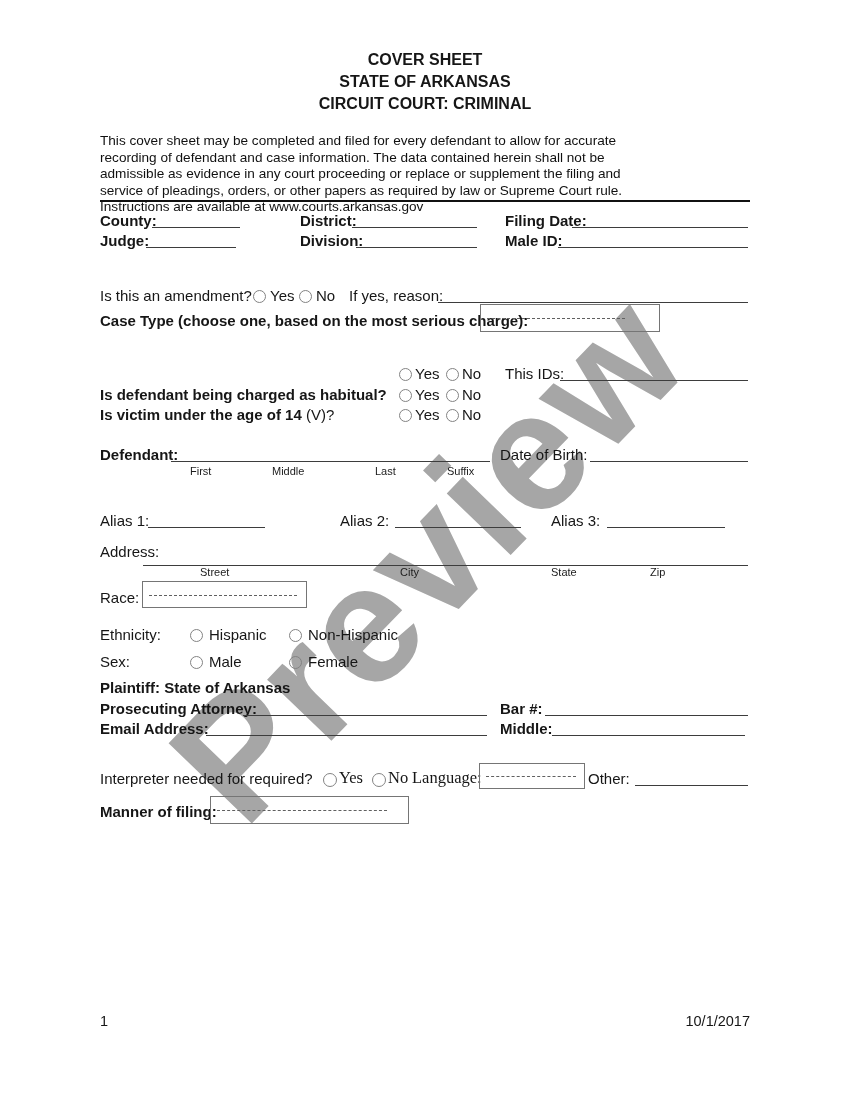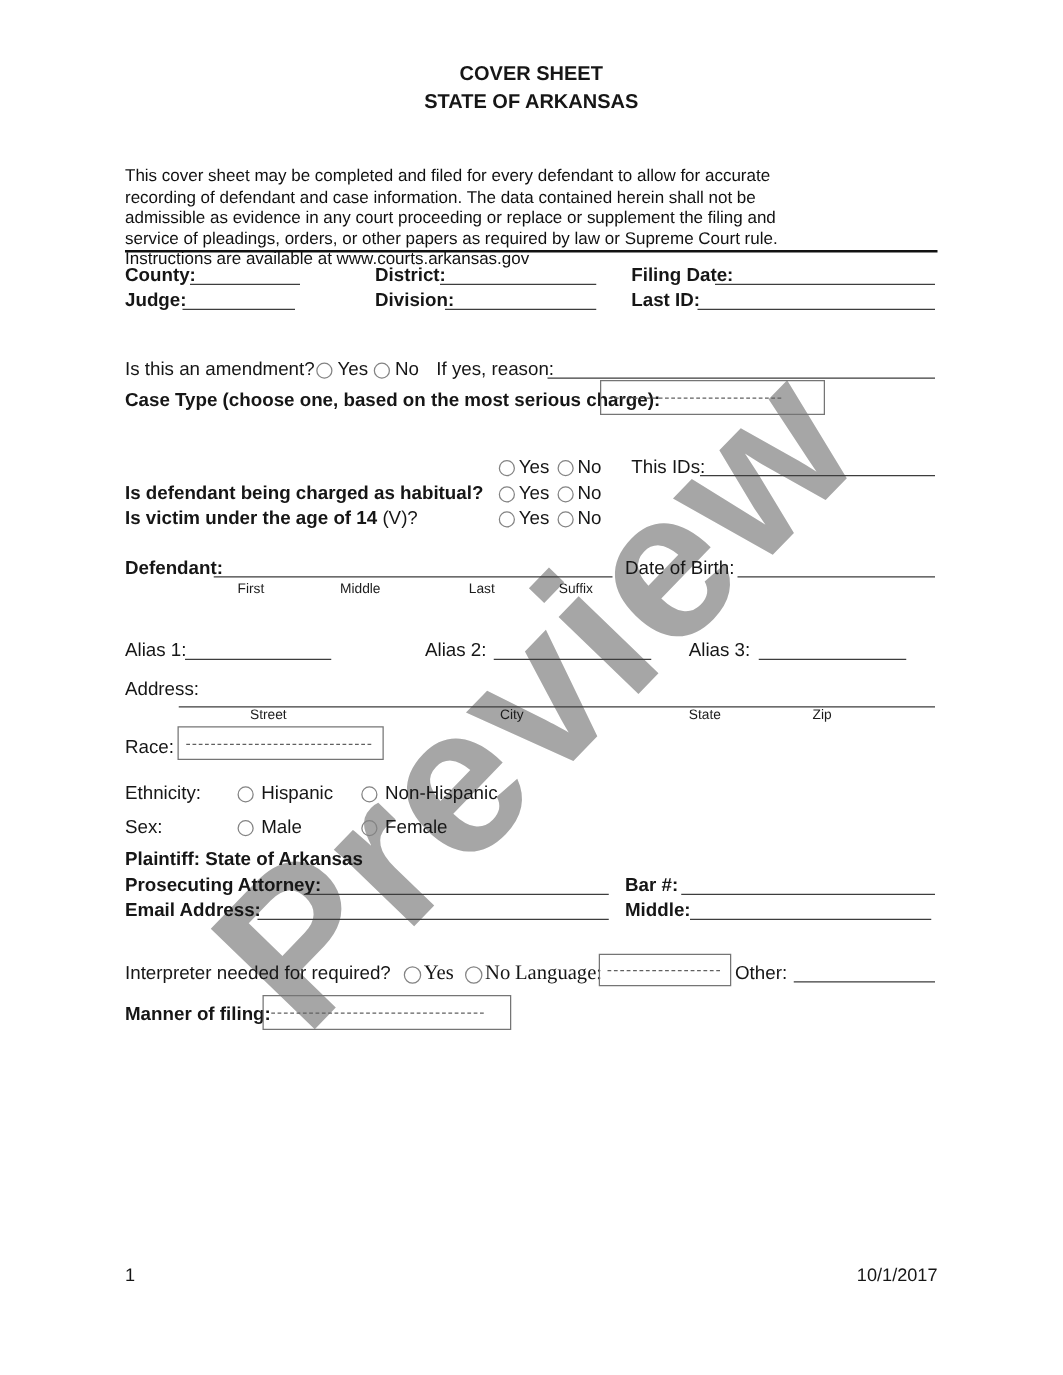--- a/index.html
+++ b/index.html
@@ -32,39 +32,40 @@
 </style>
 </head>
 <body>
 
 <div class="page">
 
   <div class="wm">Preview</div>
 
   <div class="hdr" style="top:51px">COVER SHEET</div>
   <div class="hdr" style="top:73px">STATE OF ARKANSAS</div>
+  <div class="hdr" style="top:95px">CIRCUIT COURT: CRIMINAL</div>
 
   <div class="para">This cover sheet may be completed and filed for every defendant to allow for accurate recording of defendant and case information. The data contained herein shall not be admissible as evidence in any court proceeding or replace or supplement the filing and service of pleadings, orders, or other papers as required by law or Supreme Court rule. Instructions are available at www.courts.arkansas.gov</div>
   <div class="rule"></div>
 
   <div class="row" style="top:212px">
     <span class="cell b" style="left:100px">County:</span>
     <span class="fill" style="left:152px;width:88px"></span>
     <span class="cell b" style="left:300px">District:</span>
     <span class="fill" style="left:352px;width:125px"></span>
     <span class="cell b" style="left:505px">Filing Date:</span>
     <span class="fill" style="left:572px;width:176px"></span>
   </div>
 
   <div class="row" style="top:232px">
     <span class="cell b" style="left:100px">Judge:</span>
     <span class="fill" style="left:146px;width:90px"></span>
     <span class="cell b" style="left:300px">Division:</span>
     <span class="fill" style="left:356px;width:121px"></span>
-    <span class="cell b" style="left:505px">Last ID:</span>
+    <span class="cell b" style="left:505px">Male ID:</span>
     <span class="fill" style="left:558px;width:190px"></span>
   </div>
 
   <div class="row" style="top:287px">
     <span class="cell" style="left:100px">Is this an amendment?</span>
     <span class="radio" style="left:253px"></span>
     <span class="cell" style="left:270px">Yes</span>
     <span class="radio" style="left:299px"></span>
     <span class="cell" style="left:316px">No</span>
     <span class="cell" style="left:349px">If yes, reason:</span>

